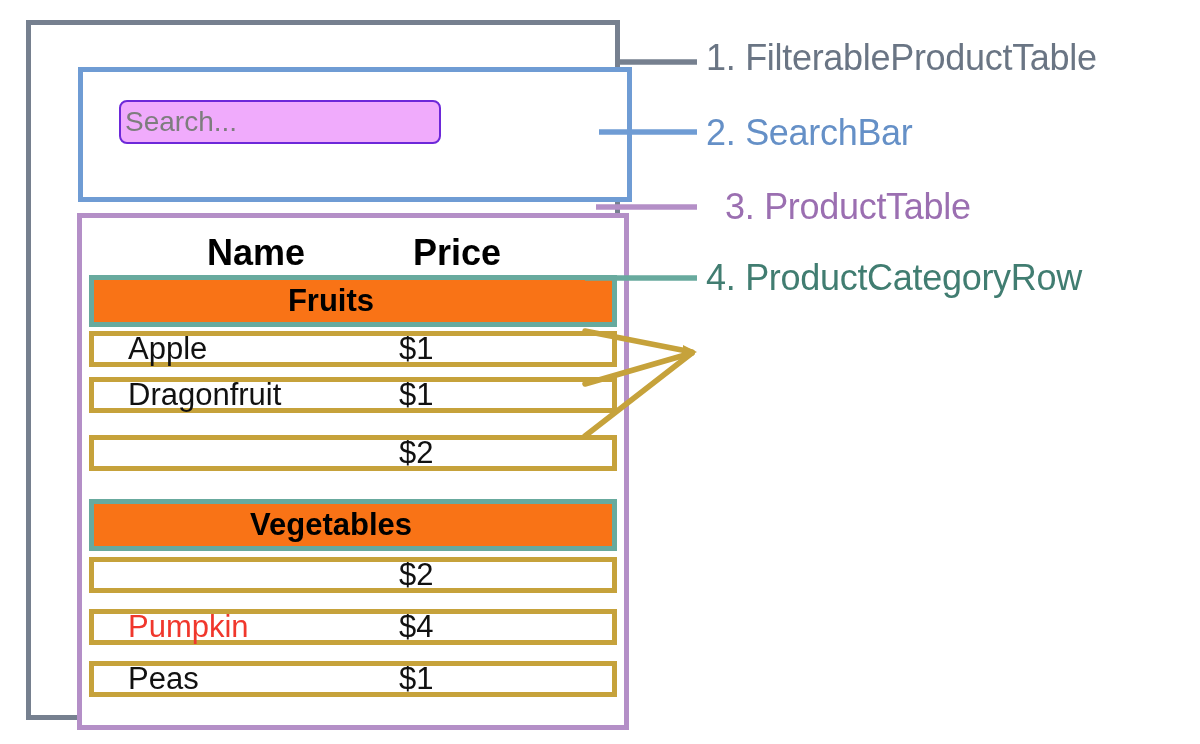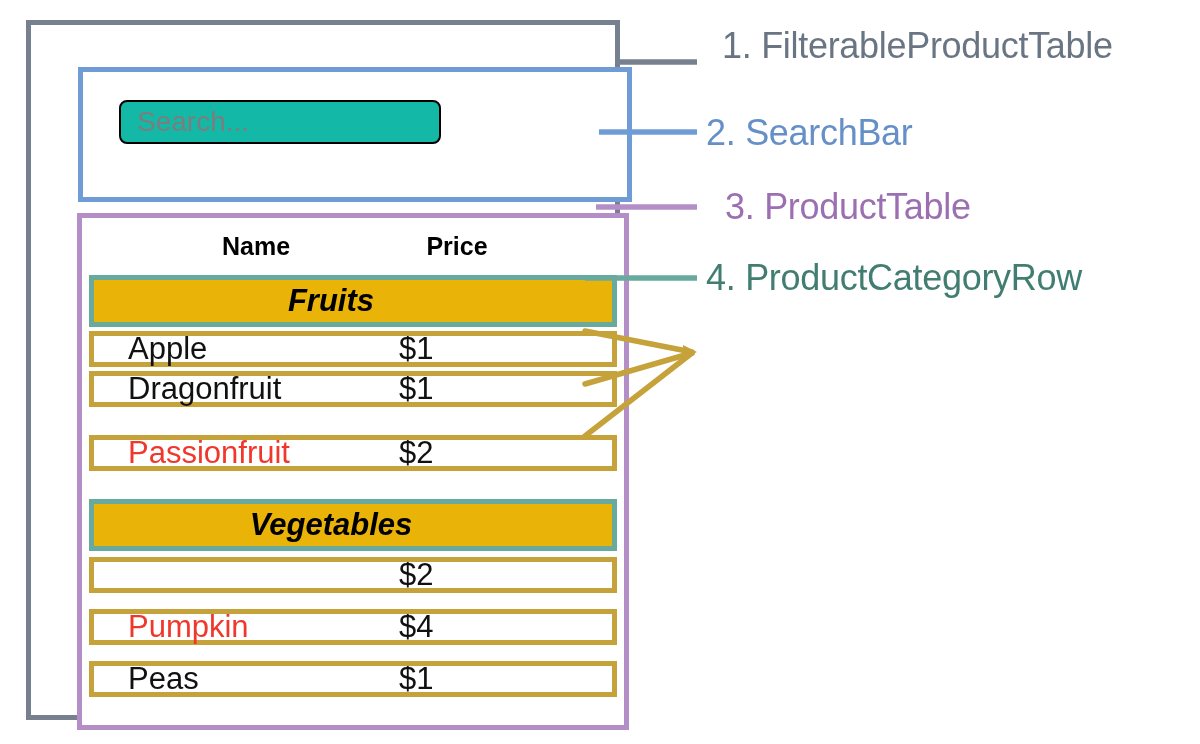--- a/index.html
+++ b/index.html
@@ -24,72 +24,72 @@
   .outer-box{
     position:absolute;left:26px;top:20px;width:594px;height:700px;
     border:5px solid var(--c-gray);background:#ffffff;
   }
   .searchbar-box{
     position:absolute;left:47px;top:42px;width:554px;height:135px;
     border:5px solid var(--c-blue);background:#ffffff;
   }
   .search-input{
     position:absolute;left:88px;top:75px;width:322px;height:44px;
-    border:2px solid #000000;border-radius:8px;
+    border:2px solid #6d28d9;border-radius:8px;
     font-family:"Liberation Sans",sans-serif;
-    font-size:28px;color:#444;padding:0 16px;outline:none;background:#14b8a6;
+    font-size:28px;color:#444;padding:0 4px;outline:none;background:#f0abfc;
   }
   .search-input::placeholder{color:#7d7d7d;opacity:1;}
   .checkbox-row{position:absolute;left:96px;top:141px;height:30px;display:flex;align-items:center;}
   .checkbox{
     width:27px;height:27px;border:2px solid #767676;border-radius:5px;background:#fff;flex:0 0 auto;
   }
   .checkbox-label{margin-left:17px;font-size:30px;color:var(--c-ink);white-space:nowrap;}
 
   .product-table-box{
     position:absolute;left:46px;top:188px;width:552px;height:517px;
     border:5px solid var(--c-purple);background:#ffffff;
   }
-  .col-header{position:absolute;font-weight:bold;font-size:25px;color:#000;text-align:center;}
+  .col-header{position:absolute;font-weight:bold;font-size:36px;color:#000;text-align:center;}
   .col-header.name{left:44px;top:14px;width:260px;}
   .col-header.price{left:305px;top:14px;width:140px;}
 
   .category-box{
     position:absolute;left:7px;width:528px;height:52px;
-    border:5px solid var(--c-teal);background:#eab308;
-    display:flex;align-items:center;font-style:italic;
+    border:5px solid var(--c-teal);background:#f97316;
+    display:flex;align-items:center;
   }
   .category-label{position:absolute;left:0;width:474px;text-align:center;font-weight:bold;font-size:31px;color:#000;}
   .product-box{
     position:absolute;left:7px;width:528px;height:36px;
     border:5px solid var(--c-gold);background:#fff;
     display:flex;align-items:center;
   }
   .product-name{position:absolute;left:34px;font-size:31px;color:var(--c-ink);white-space:nowrap;}
   .product-price{position:absolute;left:305px;font-size:31px;color:var(--c-ink);white-space:nowrap;}
 
   
   .cat-fruits{top:57px;}
   .row-apple{top:113px;}
-  .row-dragonfruit{top:153px;padding-left:39px;}
+  .row-dragonfruit{top:159px;padding-left:39px;}
   .row-passionfruit{top:217px;}
   .cat-vegetables{top:281px;}
   .row-spinach{top:339px;}
   .row-pumpkin{top:391px;text-align:center;}
   .row-peas{top:443px;}
 
   
   .connector-svg{position:absolute;left:0;top:0;width:1200px;height:744px;pointer-events:none;}
 
   
   .legend-label{
     position:absolute;left:706px;height:40px;line-height:40px;
     font-size:36px;letter-spacing:-0.3px;white-space:nowrap;
   }
-  .legend-1{top:26px;margin-left:16px;}
+  .legend-1{top:38px;}
   .legend-2{top:113px;}
   .legend-3{top:187px;margin-left:19px;}
   .legend-4{top:258px;}
   .legend-5{top:333px;}
 </style>
 </head>
 <body>
 
 <div class="canvas">
 
@@ -108,21 +108,20 @@
 
       <div class="product-box row-apple">
         <span class="product-name" style="color: rgb(17, 17, 17);">Apple</span>
         <span class="product-price">$1</span>
       </div>
       <div class="product-box row-dragonfruit">
         <span class="product-name" style="color: rgb(17, 17, 17);">Dragonfruit</span>
         <span class="product-price">$1</span>
       </div>
       <div class="product-box row-passionfruit">
-        <span class="product-name" style="color: rgb(240, 55, 44);">Passionfruit</span>
         <span class="product-price">$2</span>
       </div>
 
       <div class="category-box cat-vegetables">
         <span class="category-label">Vegetables</span>
       </div>
 
       <div class="product-box row-spinach">
         <span class="product-price">$2</span>
       </div>

